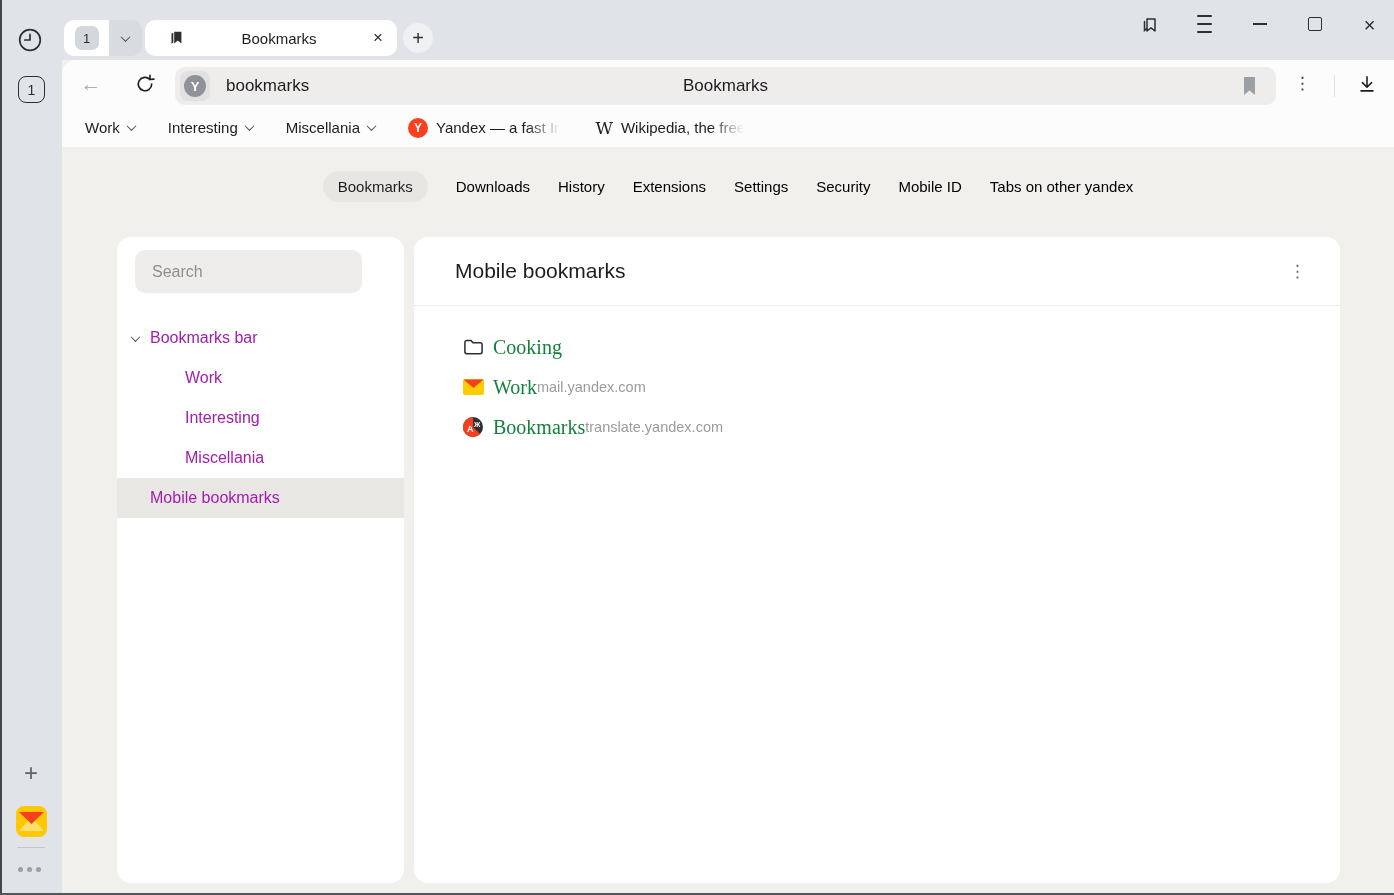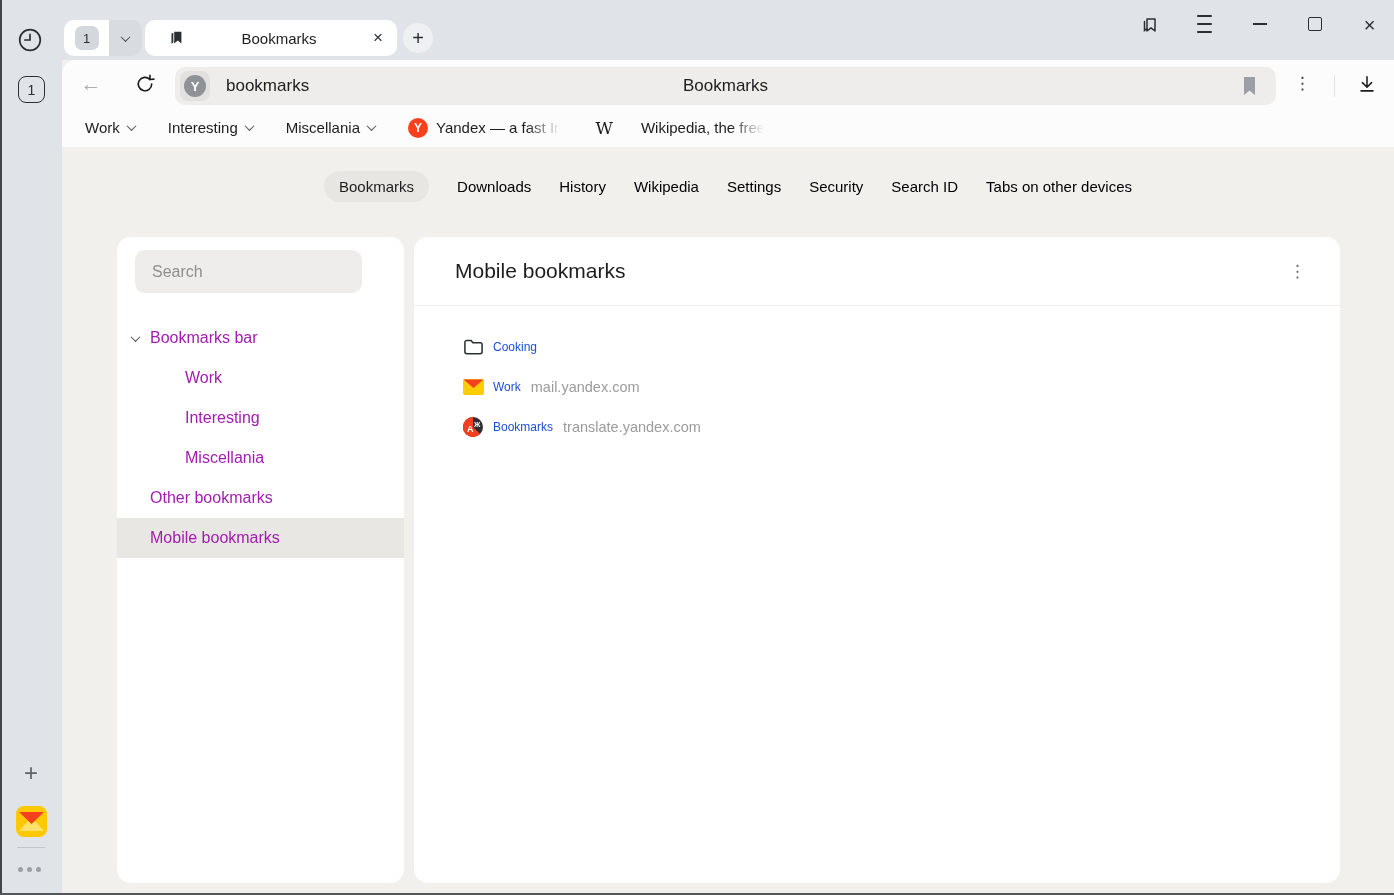--- a/index.html
+++ b/index.html
@@ -55,21 +55,21 @@
   .divider-v { position:absolute; left:1272px; top:15px; width:1px; height:22px; background:#e3e3e3; }
   .btn-download { position:absolute; left:1292px; top:11px; width:26px; height:26px; display:grid; place-items:center; }
 
   
   .bmbar { position:absolute; left:62px; top:108px; right:0; height:39px; background:#fcfcfc; display:flex; align-items:center; padding-left:23px; gap:33px; }
   .bm-folder, .bm-link { display:flex; align-items:center; gap:8px; font-size:15px; color:#1d1d1f; white-space:nowrap; }
   .chev { width:7px; height:7px; border-right:1.6px solid #4b4f54; border-bottom:1.6px solid #4b4f54; transform:rotate(45deg) translate(-1px,-1px); }
   .bm-fav { width:20px; height:20px; border-radius:50%; background:#fc3f1d; color:#fff; font-size:12px; font-weight:bold; display:grid; place-items:center; }
   .bm-wfav { font-family:"DejaVu Serif", serif; font-size:17px; color:#1d1d1f; }
   .fade { max-width:132px; overflow:hidden; -webkit-mask-image:linear-gradient(90deg,#000 72%,transparent 99%); mask-image:linear-gradient(90deg,#000 72%,transparent 99%); }
-  .fade2 { max-width:140px;margin-left:20px; }
+  .fade2 { max-width:140px; }
 
   
   .navrow { position:absolute; left:62px; right:0; top:171px; display:flex; justify-content:center; align-items:center; gap:28px; }
   .navtab { font-size:15px; color:#000000; padding:7px 0; white-space:nowrap; }
   .navtab.active { background:#e8e6e2; border-radius:16px; padding:7px 15px; color:#1d1d1f; }
 
   
   .card { position:absolute; top:237px; height:646px; background:#fff; border-radius:14px; }
   .card-left { left:117px; width:287px; }
   .card-right { left:414px; width:926px; }
@@ -82,22 +82,22 @@
   .tree-row.child { padding-left:68px; }
   .tree-row.selected { background:#e9e7e4; }
 
   .main-header { position:relative; height:68px; }
   .main-title { position:absolute; left:41px; top:50%; transform:translateY(-50%); font-size:21px; color:#1d1d1f; }
   .kebab-main { position:absolute; right:34px; top:50%; transform:translateY(-50%); color:#66696d; }
   .main-divider { height:1px; background:#ededed; }
   .bm-list { padding-top:21px; }
   .bm-row { height:40px; display:flex; align-items:center; padding-left:48px; }
   .bm-row .ic { width:22px; display:flex; justify-content:center; margin-right:9px; }
-  .bm-row .lbl { font-size:12px; color:#1d4ed8; }
-  .bm-row .url { font-size:14.5px; color:#9b9b9b; margin-left:10px; }
+  .bm-row .lbl { font-size:20px; color:#15803d;font-family:Liberation Serif, serif; }
+  .bm-row .url { font-size:14.5px; color:#9b9b9b; }
 </style>
 </head>
 <body>
 
 <div class="app">
 
   <div class="topstrip"></div>
   <div class="rail"></div>
 
   <div class="rail-item rail-clock">
@@ -229,45 +229,42 @@
     <div class="bm-link">
       <span class="bm-wfav">W</span>
       <span class="fade fade2">Wikipedia, the free</span>
     </div>
   </div>
 
   <div class="navrow">
     <span class="navtab active">Bookmarks</span>
     <span class="navtab">Downloads</span>
     <span class="navtab">History</span>
-    <span class="navtab">Wikipedia</span>
+    <span class="navtab">Extensions</span>
     <span class="navtab">Settings</span>
     <span class="navtab">Security</span>
-    <span class="navtab">Search ID</span>
-    <span class="navtab">Tabs on other devices</span>
+    <span class="navtab">Mobile ID</span>
+    <span class="navtab">Tabs on other yandex</span>
   </div>
 
   <div class="card card-left">
     <input class="search" type="text" placeholder="Search" style="">
     <div class="tree">
       <div class="tree-row">
         <span class="chev"></span>
         <span>Bookmarks bar</span>
       </div>
       <div class="tree-row child">
         <span>Work</span>
       </div>
       <div class="tree-row child">
         <span>Interesting</span>
       </div>
       <div class="tree-row child">
         <span>Miscellania</span>
-      </div>
-      <div class="tree-row">
-        <span>Other bookmarks</span>
       </div>
       <div class="tree-row selected">
         <span>Mobile bookmarks</span>
       </div>
     </div>
   </div>
 
   <div class="card card-right">
     <div class="main-header">
       <span class="main-title">Mobile bookmarks</span>

